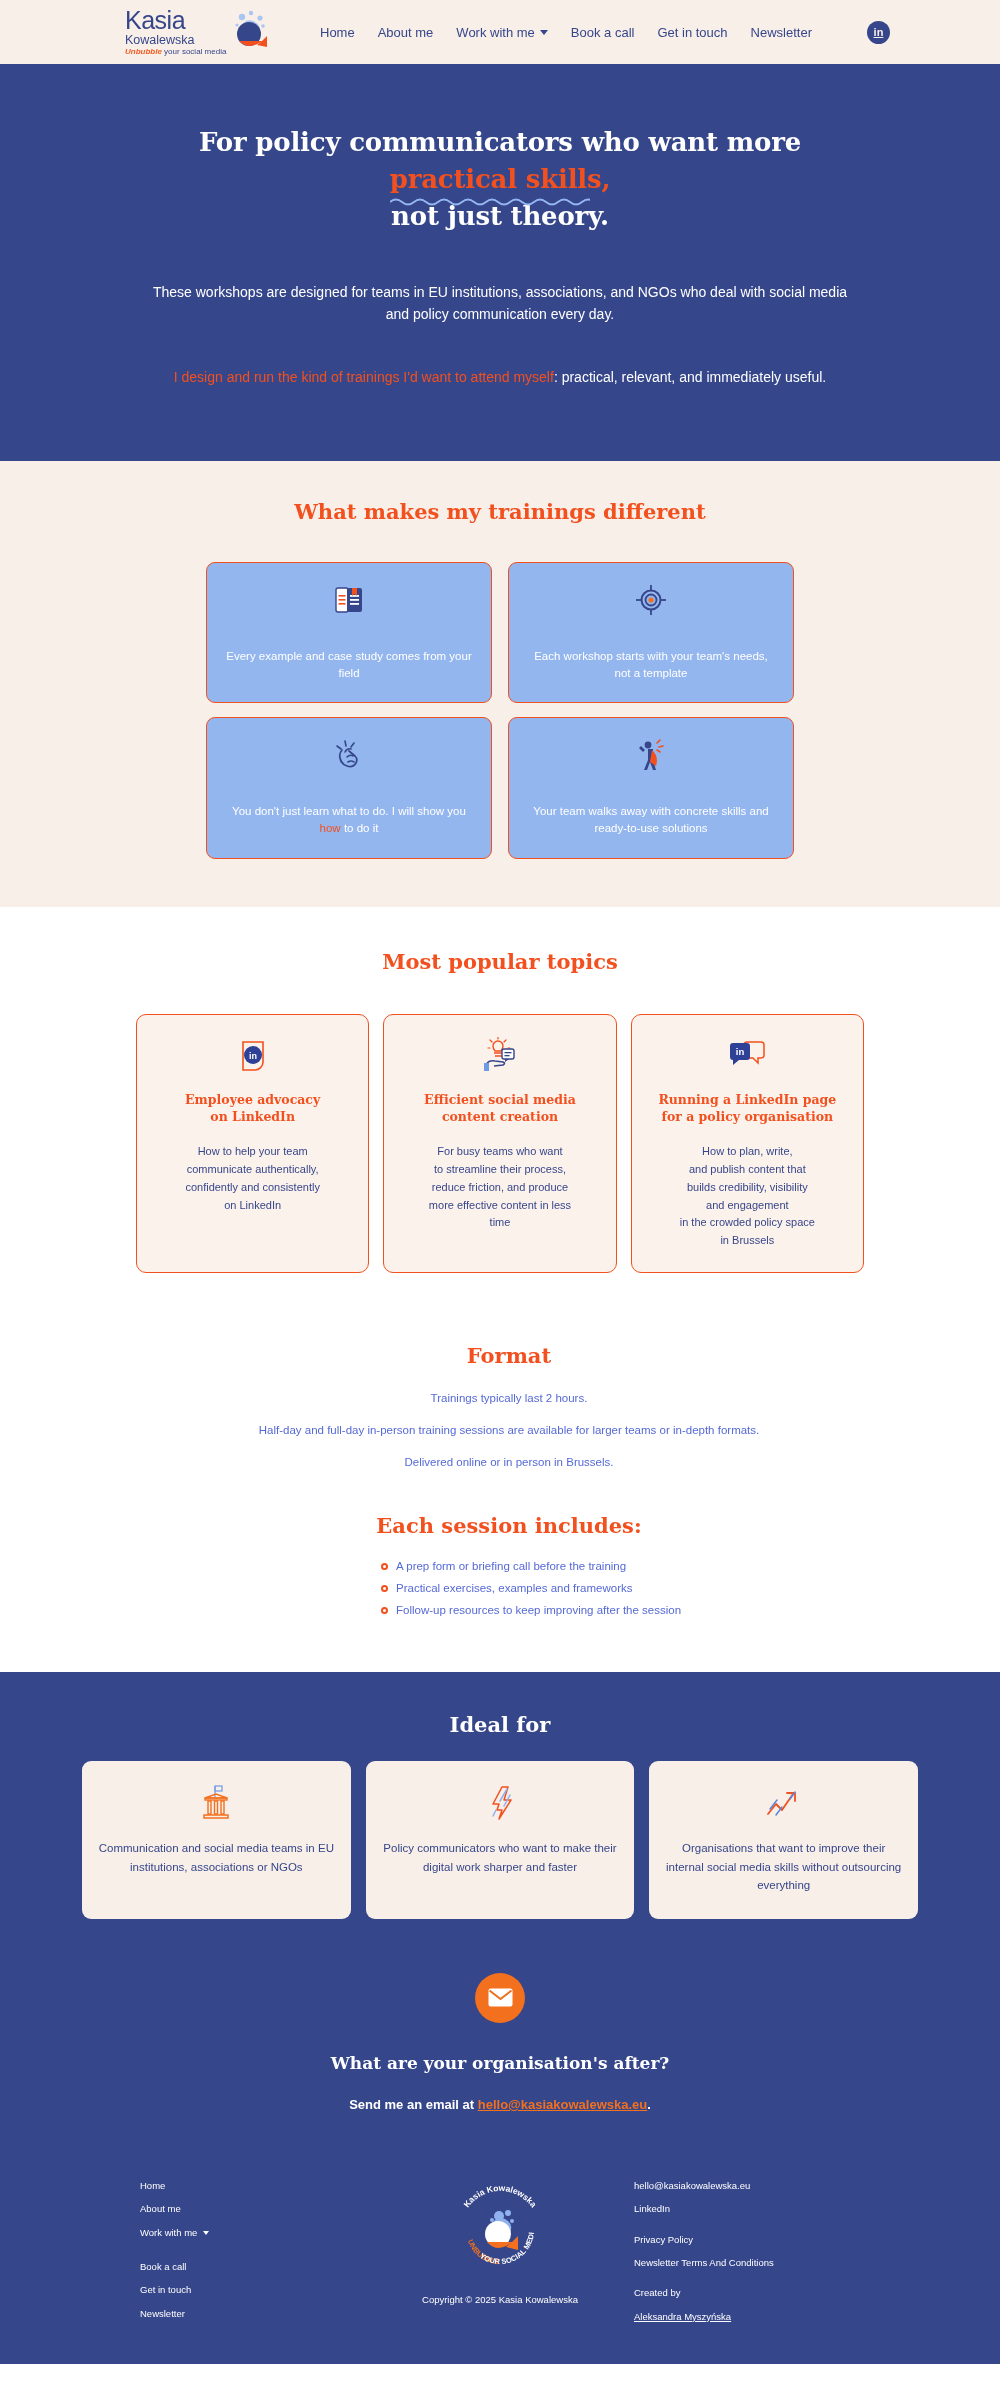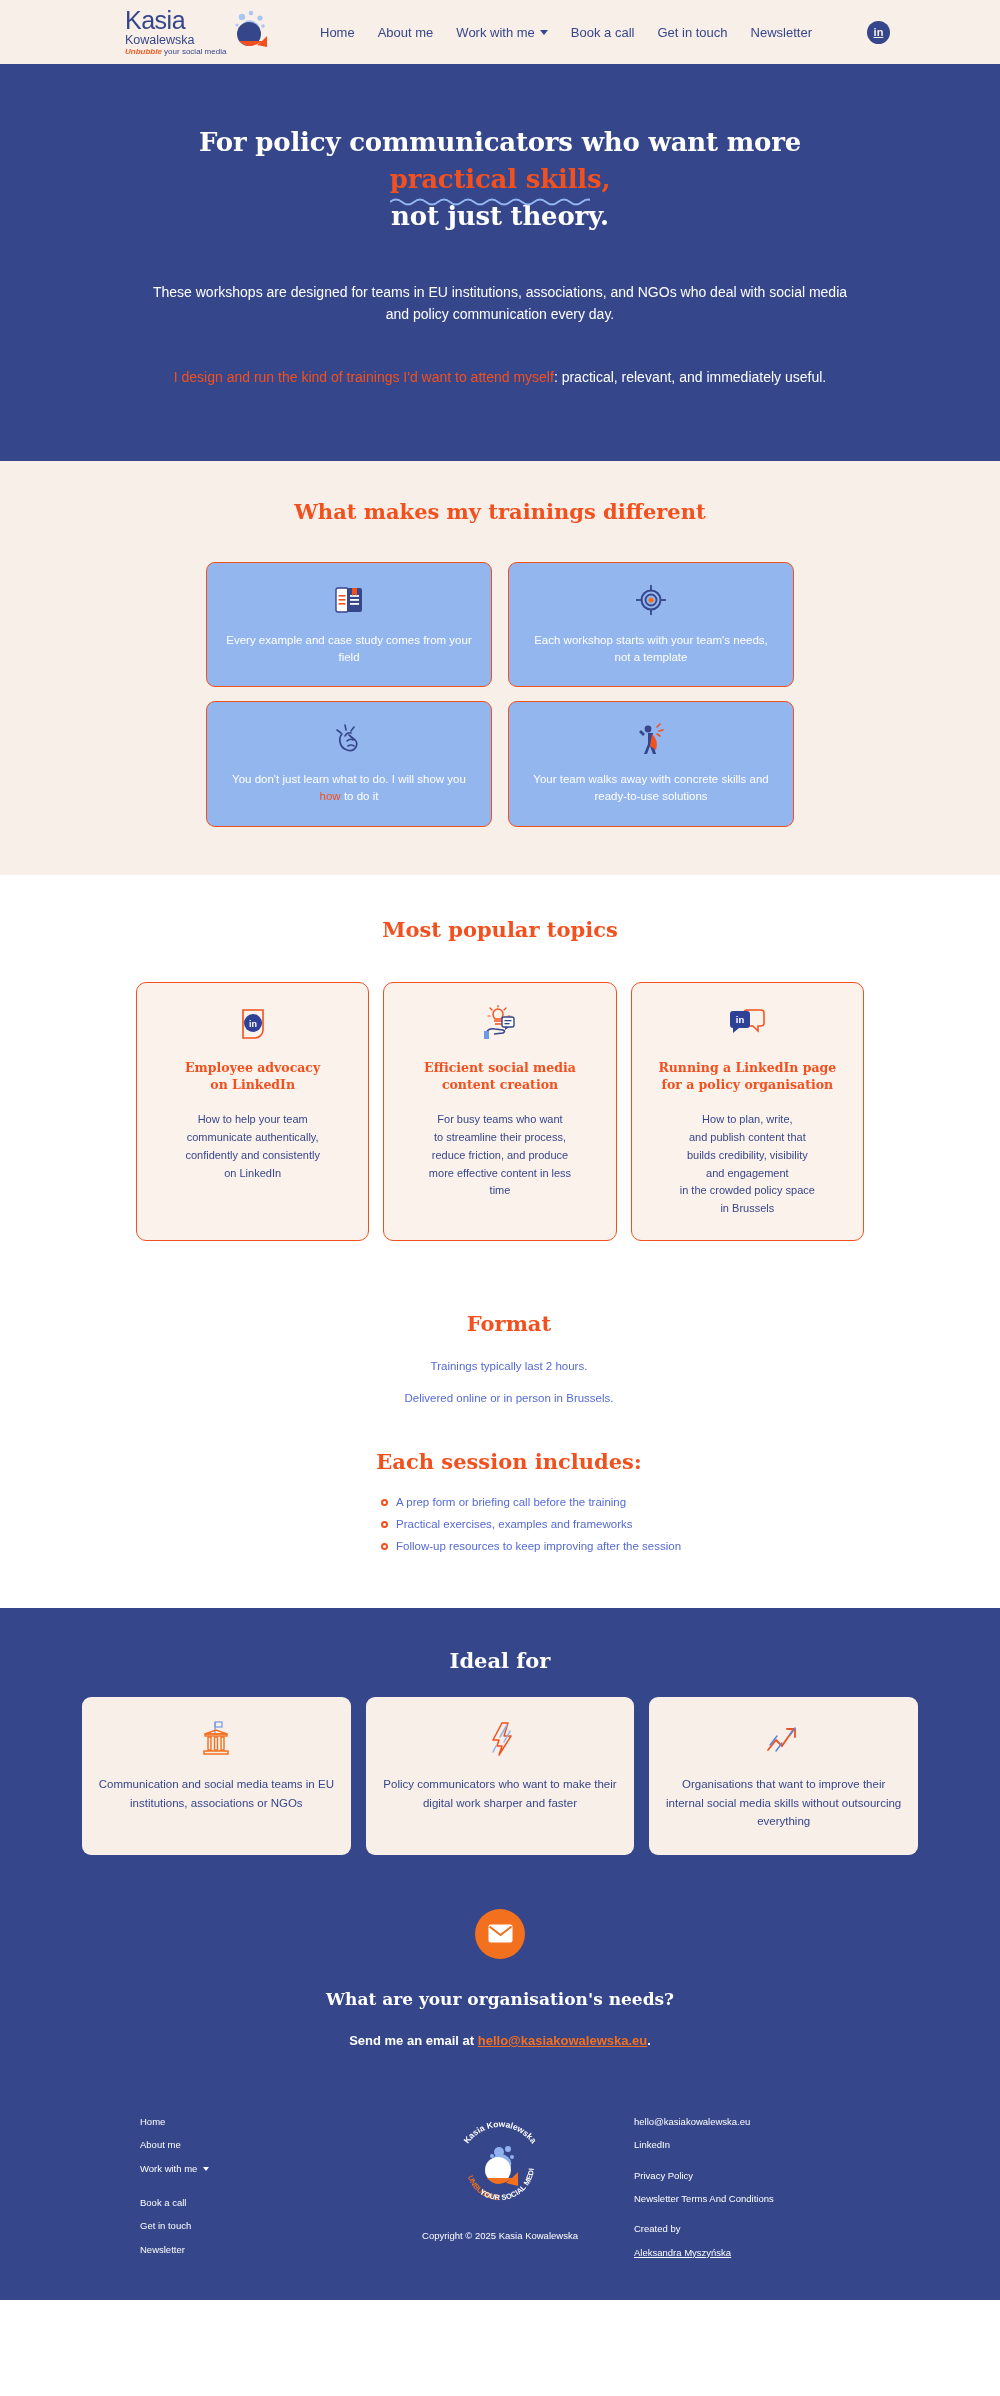--- a/index.html
+++ b/index.html
@@ -121,20 +121,21 @@
     background: #94b6ee;
     border: 1.6px solid #f2501e;
     border-radius: 9px;
     padding: 18px 18px 20px 18px;
     text-align: center;
     display: flex;
     flex-direction: column;
     align-items: center;
     justify-content: flex-start;
     min-height: 116px;
+    gap: 16px;
   }
   .card-blue .ico { height: 38px; display: flex; align-items: center; justify-content: center; }
   .card-blue .txt {
     color: #ffffff; font-size: 11.5px; line-height: 1.5; margin-top: 13px;
   }
   .card-blue .txt .hw { color: #f2501e; }
 
   
   .sec-white { background: #ffffff; padding: 42px 0 36px 0; }
   .grid3 {
@@ -437,20 +438,21 @@
 in the crowded policy space
 in Brussels</p>
     </div>
 
   </div>
 </div>
 
 <div class="format-wrap">
   <h2 class="h2-orange">Format</h2>
   <div class="format-line first">Trainings typically last 2 hours.</div>
+  <div class="format-line">Half-day and full-day in-person training sessions are available for larger teams or in-depth formats.</div>
   <div class="format-line">Delivered online or in person in Brussels.</div>
 
   <h2 class="h2-orange includes-h">Each session includes:</h2>
   <div class="includes-list">
     <div class="includes-item">
         <span class="bullet"></span>
         <span>A prep form or briefing call before the training</span>
       </div>
     <div class="includes-item">
         <span class="bullet"></span>
@@ -507,21 +509,21 @@
   </div>
 </div>
 
 <div class="cta">
   <div class="mail-circle">
     <svg width="25" height="19" viewBox="0 0 25 19">
       <rect x="0.5" y="0.5" width="24" height="18" rx="2" fill="#ffffff"></rect>
       <path d="M1.5 2.5 L12.5 11 L23.5 2.5" fill="none" stroke="#f2701e" stroke-width="2"></path>
     </svg>
   </div>
-  <h3>What are your organisation's needs?</h3>
+  <h3>What are your organisation's after?</h3>
   <p><span>Send me an email at </span><a href="#">hello@kasiakowalewska.eu</a><span>.</span></p>
 </div>
 
 <div class="footer">
   <div class="f-col">
     <a href="#">Home</a>
     <a href="#">About me</a>
     <a href="#" class="with-caret">
         <span>Work with me</span>
         <span class="caret-w"></span>

